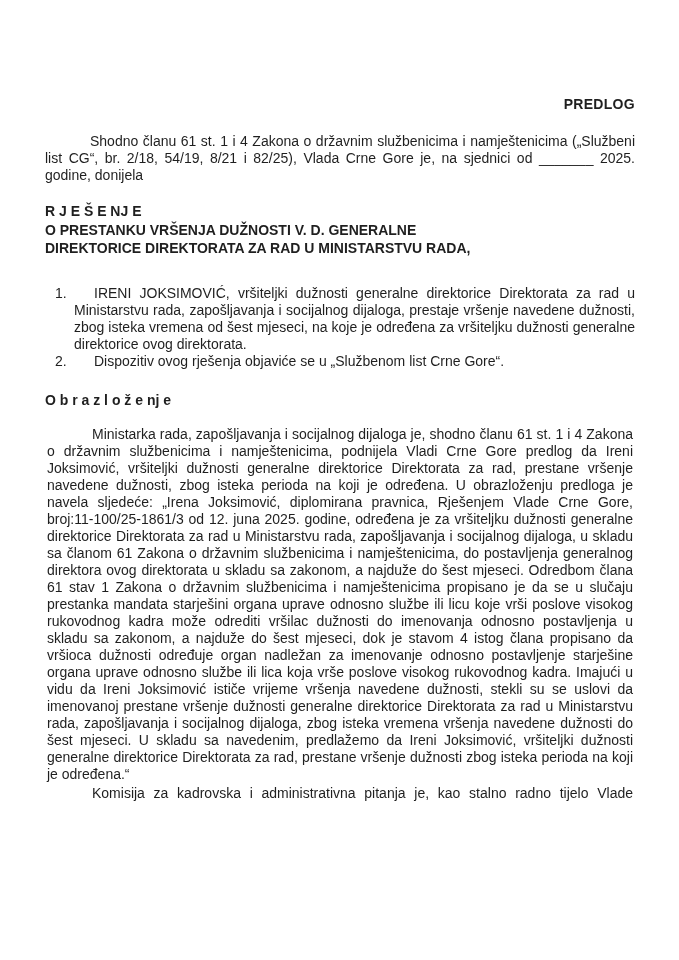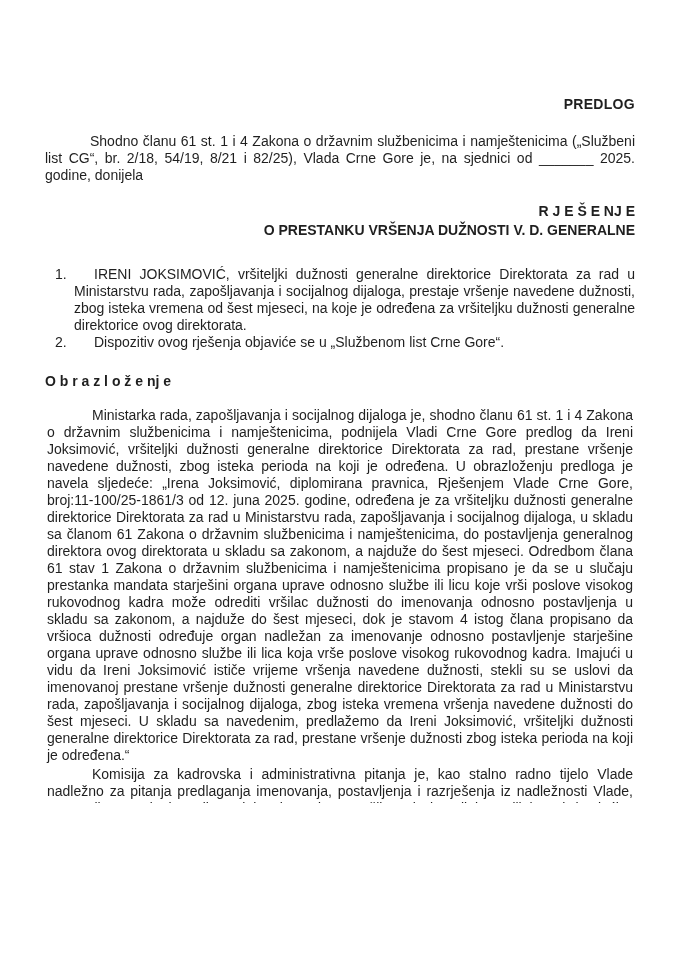--- a/index.html
+++ b/index.html
@@ -25,21 +25,21 @@
     text-align: right;
     font-weight: bold;
     letter-spacing: 0.3px;
   }
   .intro {
     margin-top: 20px;
     text-indent: 45px;
   }
   .title-block {
     margin-top: 18px;
-    text-align: right;
+    text-align: left;
     font-weight: bold;
     line-height: 18.5px;
   }
   .decision-list {
     margin-top: 27px;
   }
   .decision-item {
     position: relative;
     padding-left: 29px;
   }
@@ -70,20 +70,21 @@
 
 <div class="page">
 
   <div class="doc-tag">PREDLOG</div>
 
   <p class="intro">Shodno članu 61 st. 1 i 4 Zakona o državnim službenicima i namještenicima („Službeni list CG“, br. 2/18, 54/19, 8/21 i 82/25), Vlada Crne Gore je, na sjednici od _______ 2025. godine, donijela</p>
 
   <div class="title-block">
     <div>R J E Š E NJ E</div>
     <div>O PRESTANKU VRŠENJA DUŽNOSTI V. D. GENERALNE</div>
+    <div>DIREKTORICE DIREKTORATA ZA RAD U MINISTARSTVU RADA,</div>
   </div>
 
   <div class="decision-list">
     <div class="decision-item">
       <span class="item-number">1.</span>
       <span class="item-lead">IRENI JOKSIMOVIĆ</span><span>, vršiteljki dužnosti generalne direktorice Direktorata za rad u Ministarstvu rada, zapošljavanja i socijalnog dijaloga, prestaje vršenje navedene dužnosti, zbog isteka vremena od šest mjeseci, na koje je određena za vršiteljku dužnosti generalne direktorice ovog direktorata.</span>
     </div>
     <div class="decision-item">
       <span class="item-number">2.</span>
       <span class="item-lead"></span><span>Dispozitiv ovog rješenja objaviće se u „Službenom list Crne Gore“.</span>

